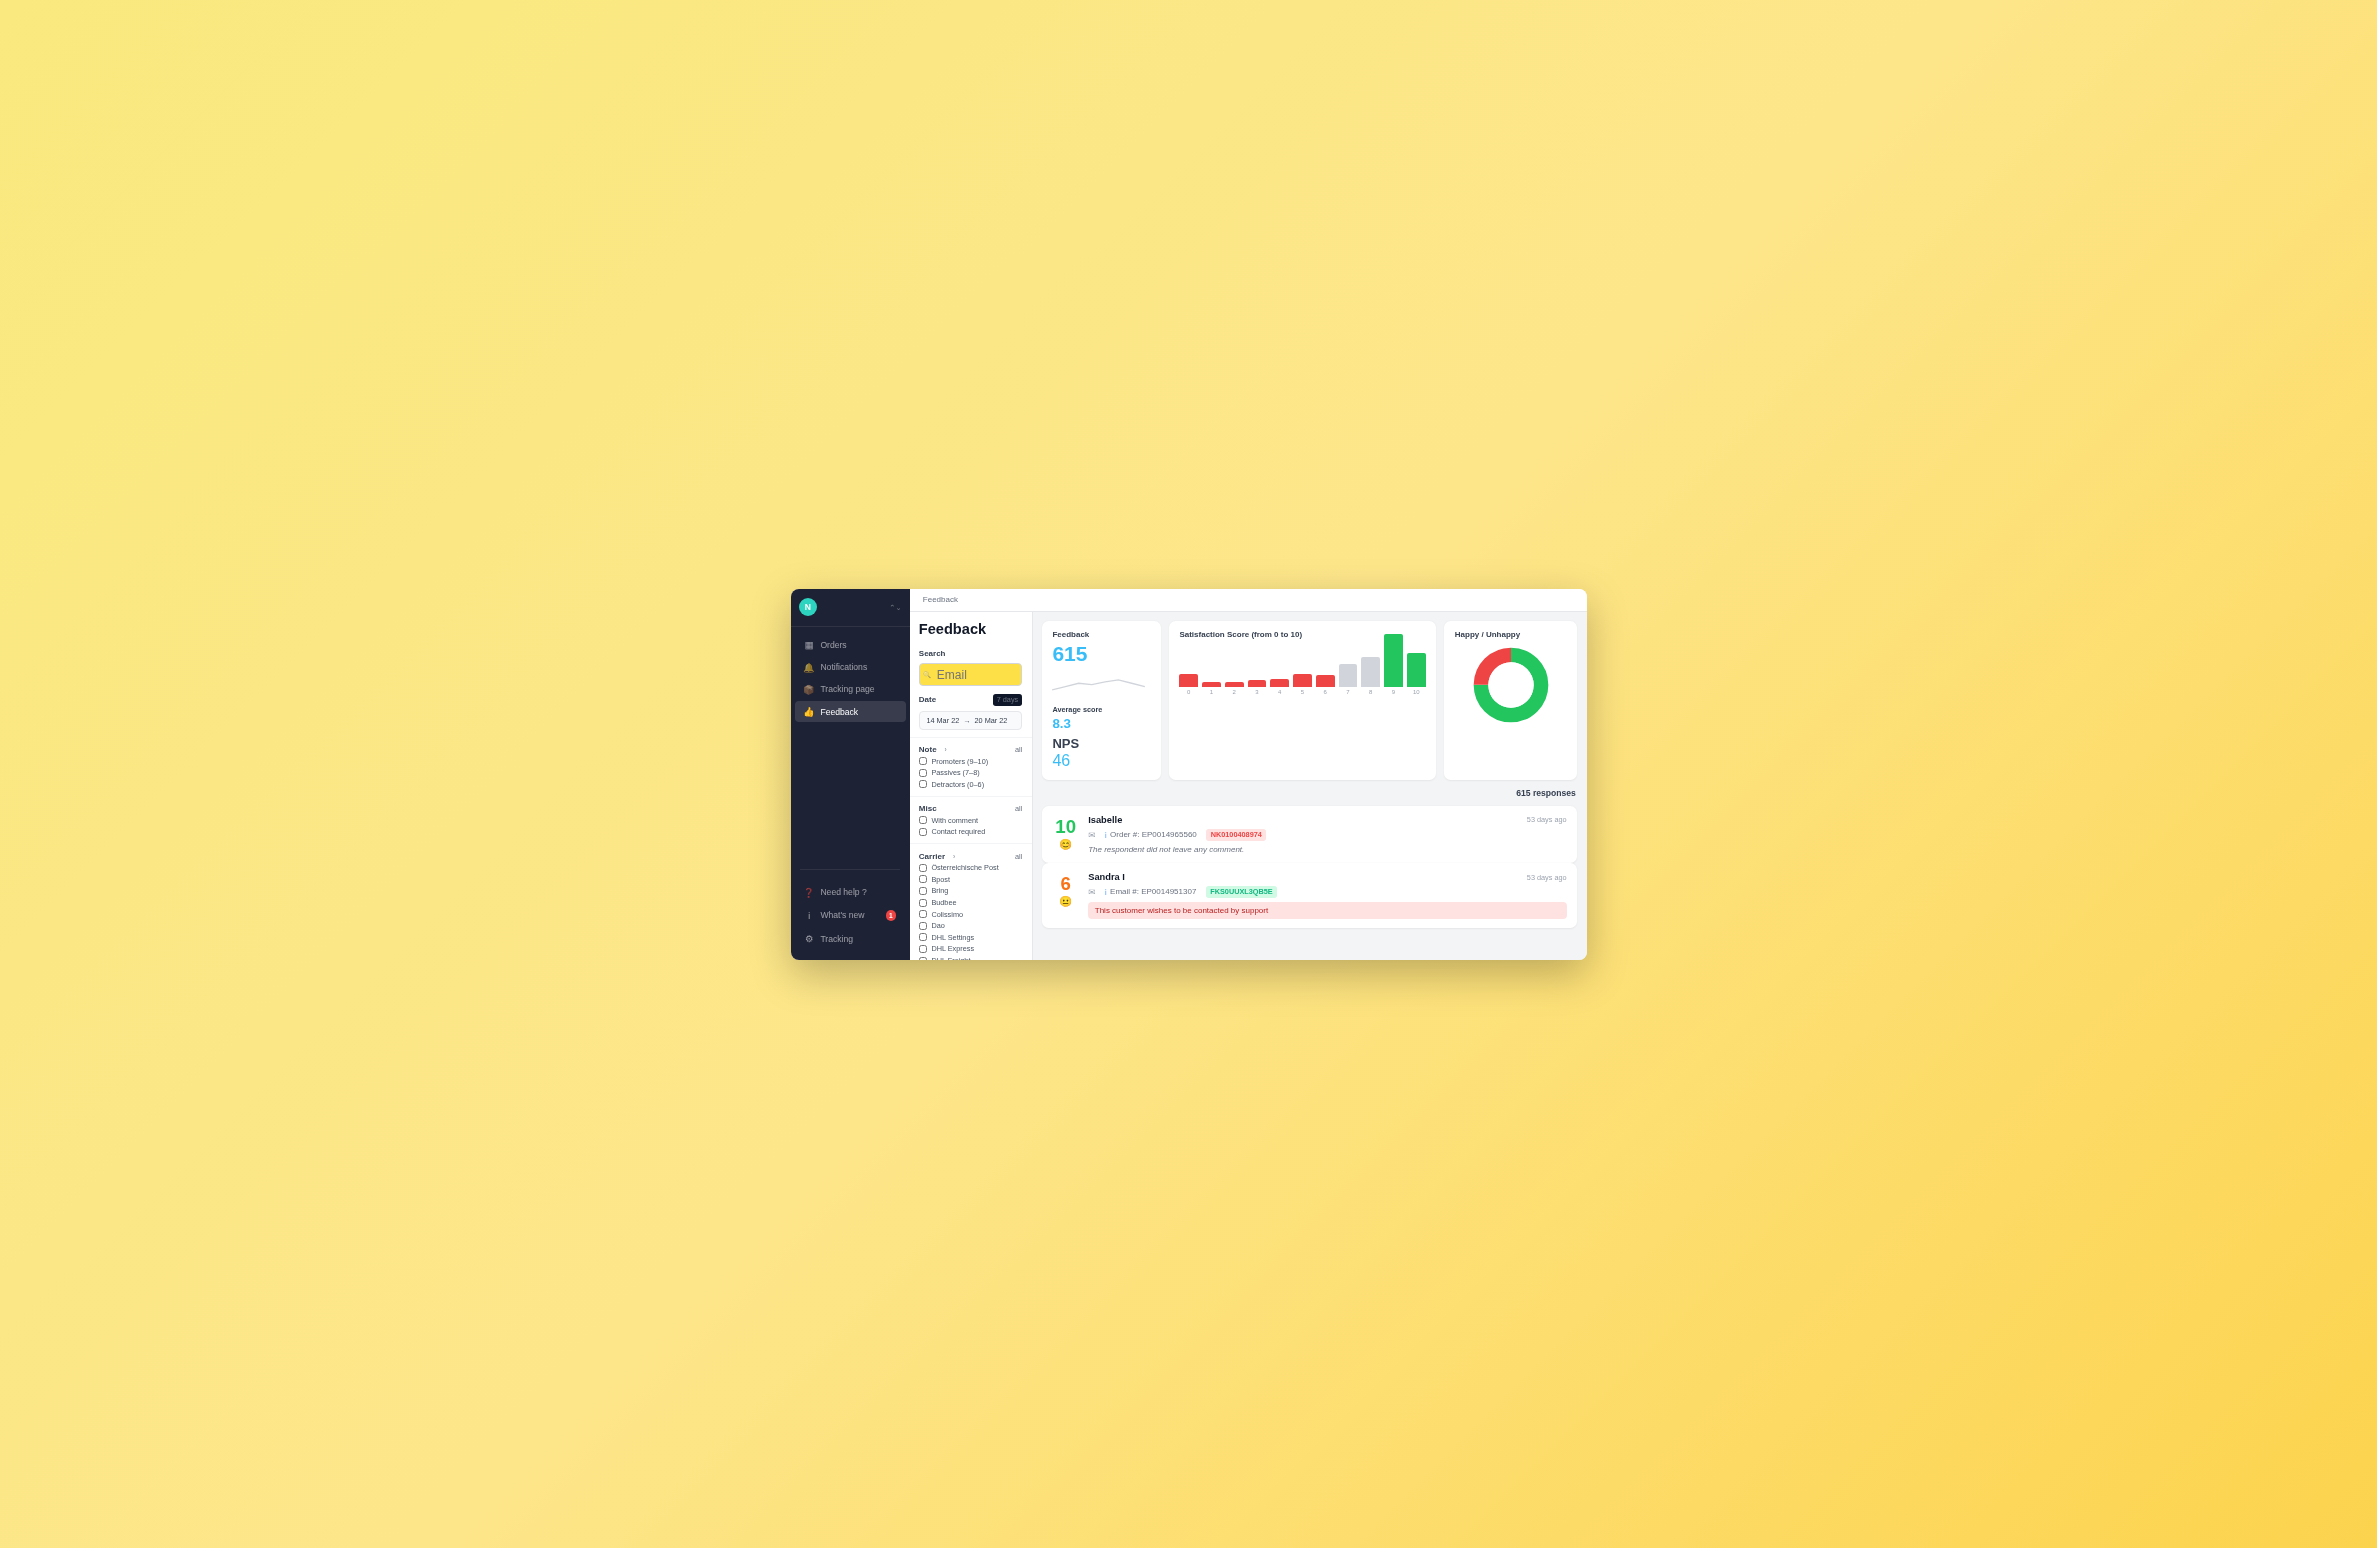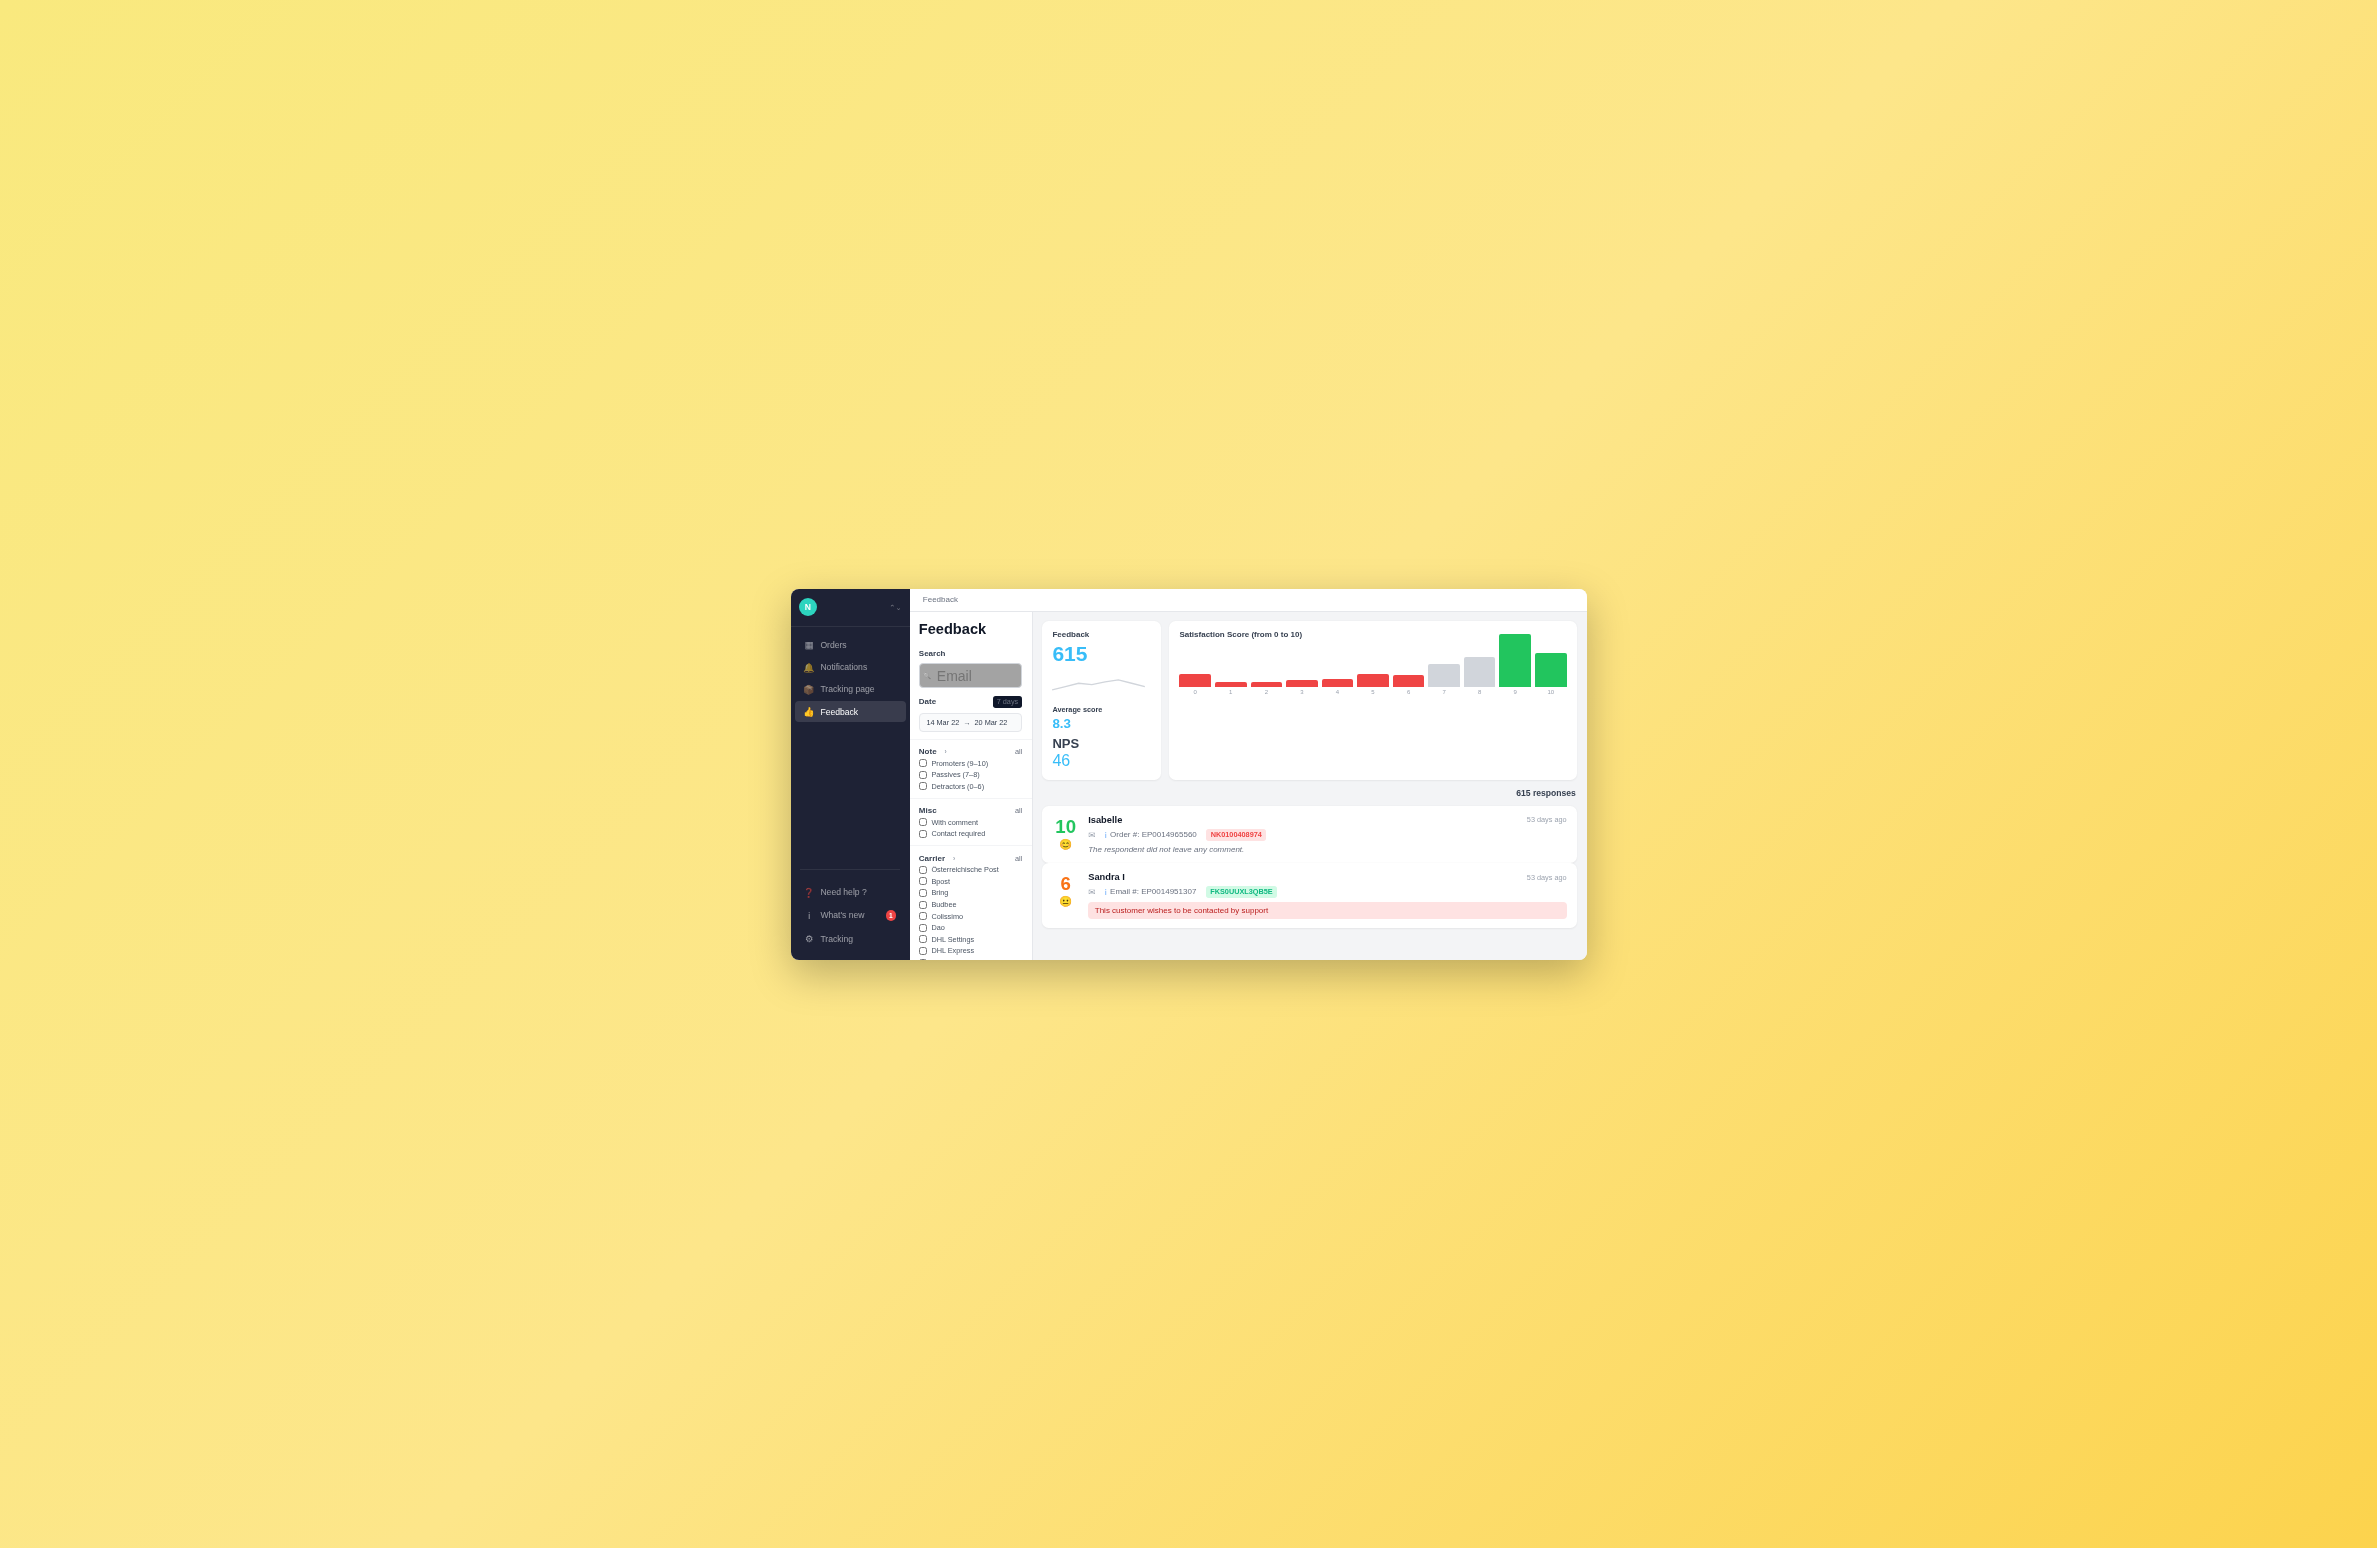--- a/index.html
+++ b/index.html
@@ -138,24 +138,24 @@
       padding: 4px 9.3px 2.7px;
     }
     .filter-search {
       padding: 2.7px 9.3px 5.3px;
     }
     .filter-search input {
       width: 100%;
       border: 0.7px solid #d1d5db;
       border-radius: 4px;
       padding: 3.3px 5.3px 3.3px 17px;
-      font-size: 14px;
+      font-size: 12px;
       color: #374151;
       outline: none;
-      background: #a3a3a3;
+      background: #fde047;
       position: relative;
     }
     .search-wrap {
       position: relative;
     }
     .search-wrap::before {
       content: '🔍';
       position: absolute;
       left: 4.6px;
       top: 50%;
@@ -663,20 +663,31 @@
                   <div class="bar" style="height:53px;background:#22c55e"></div>
                   <span class="bar-label">9</span>
                 </div>
                 <div class="bar-col">
                   <div class="bar" style="height:34px;background:#22c55e"></div>
                   <span class="bar-label">10</span>
                 </div>
               </div>
           </div>
 
+          <div class="stats-card happy-card">
+            <div class="card-label">Happy / Unhappy</div>
+            <div class="donut-wrap">
+              <svg width="80" height="80" viewBox="0 0 120 120">
+
+                <circle cx="60" cy="60" r="45" fill="none" stroke="#22c55e" stroke-width="22" stroke-dasharray="212 283" stroke-dashoffset="0" transform="rotate(-90 60 60)"></circle>
+                <circle cx="60" cy="60" r="45" fill="none" stroke="#ef4444" stroke-width="22" stroke-dasharray="71 283" stroke-dashoffset="-212" transform="rotate(-90 60 60)"></circle>
+                <circle cx="60" cy="60" r="34" fill="white"></circle>
+              </svg>
+            </div>
+          </div>
         </div>
 
         <div class="responses-header">
           <span class="responses-count">615 responses</span>
         </div>
 
         <div id="feedback-list">
             <div class="feedback-item">
       <div class="score-col">
         <span class="score-num green">10</span>

